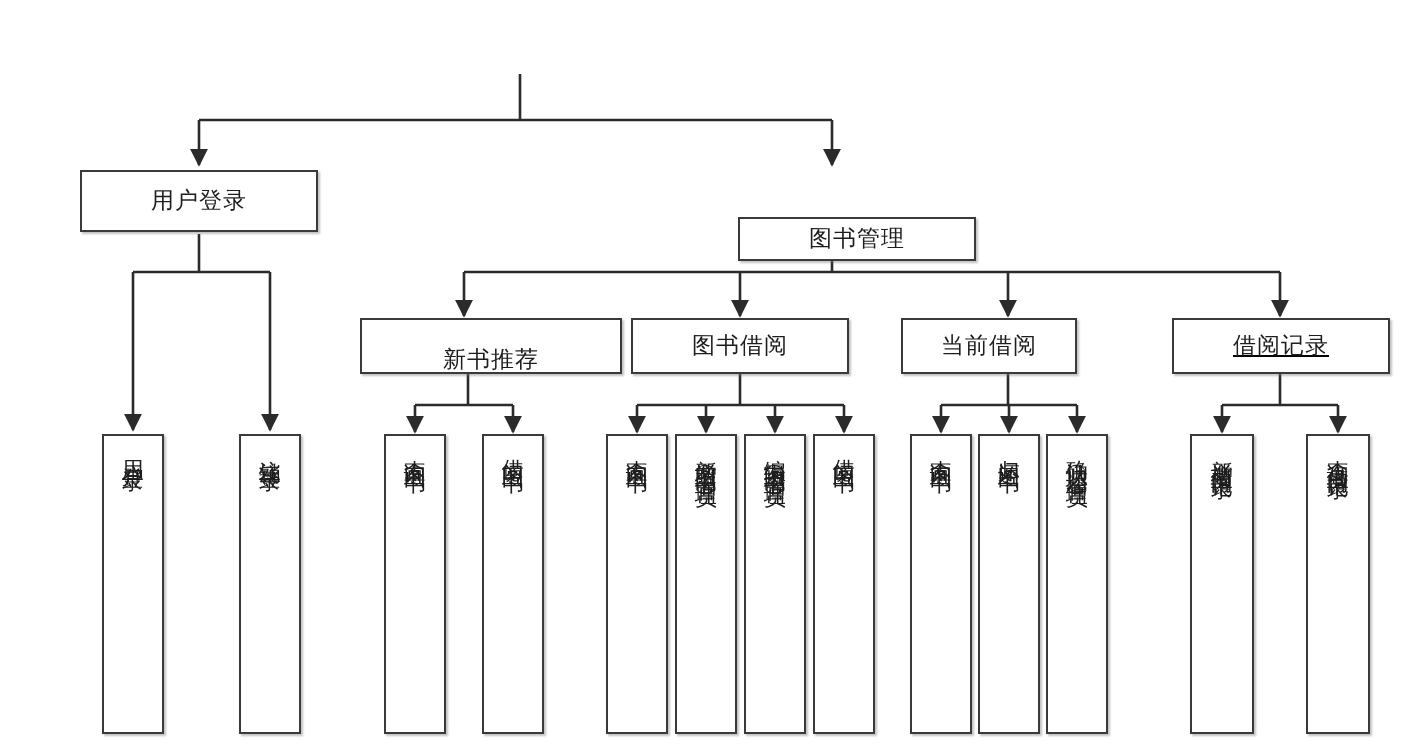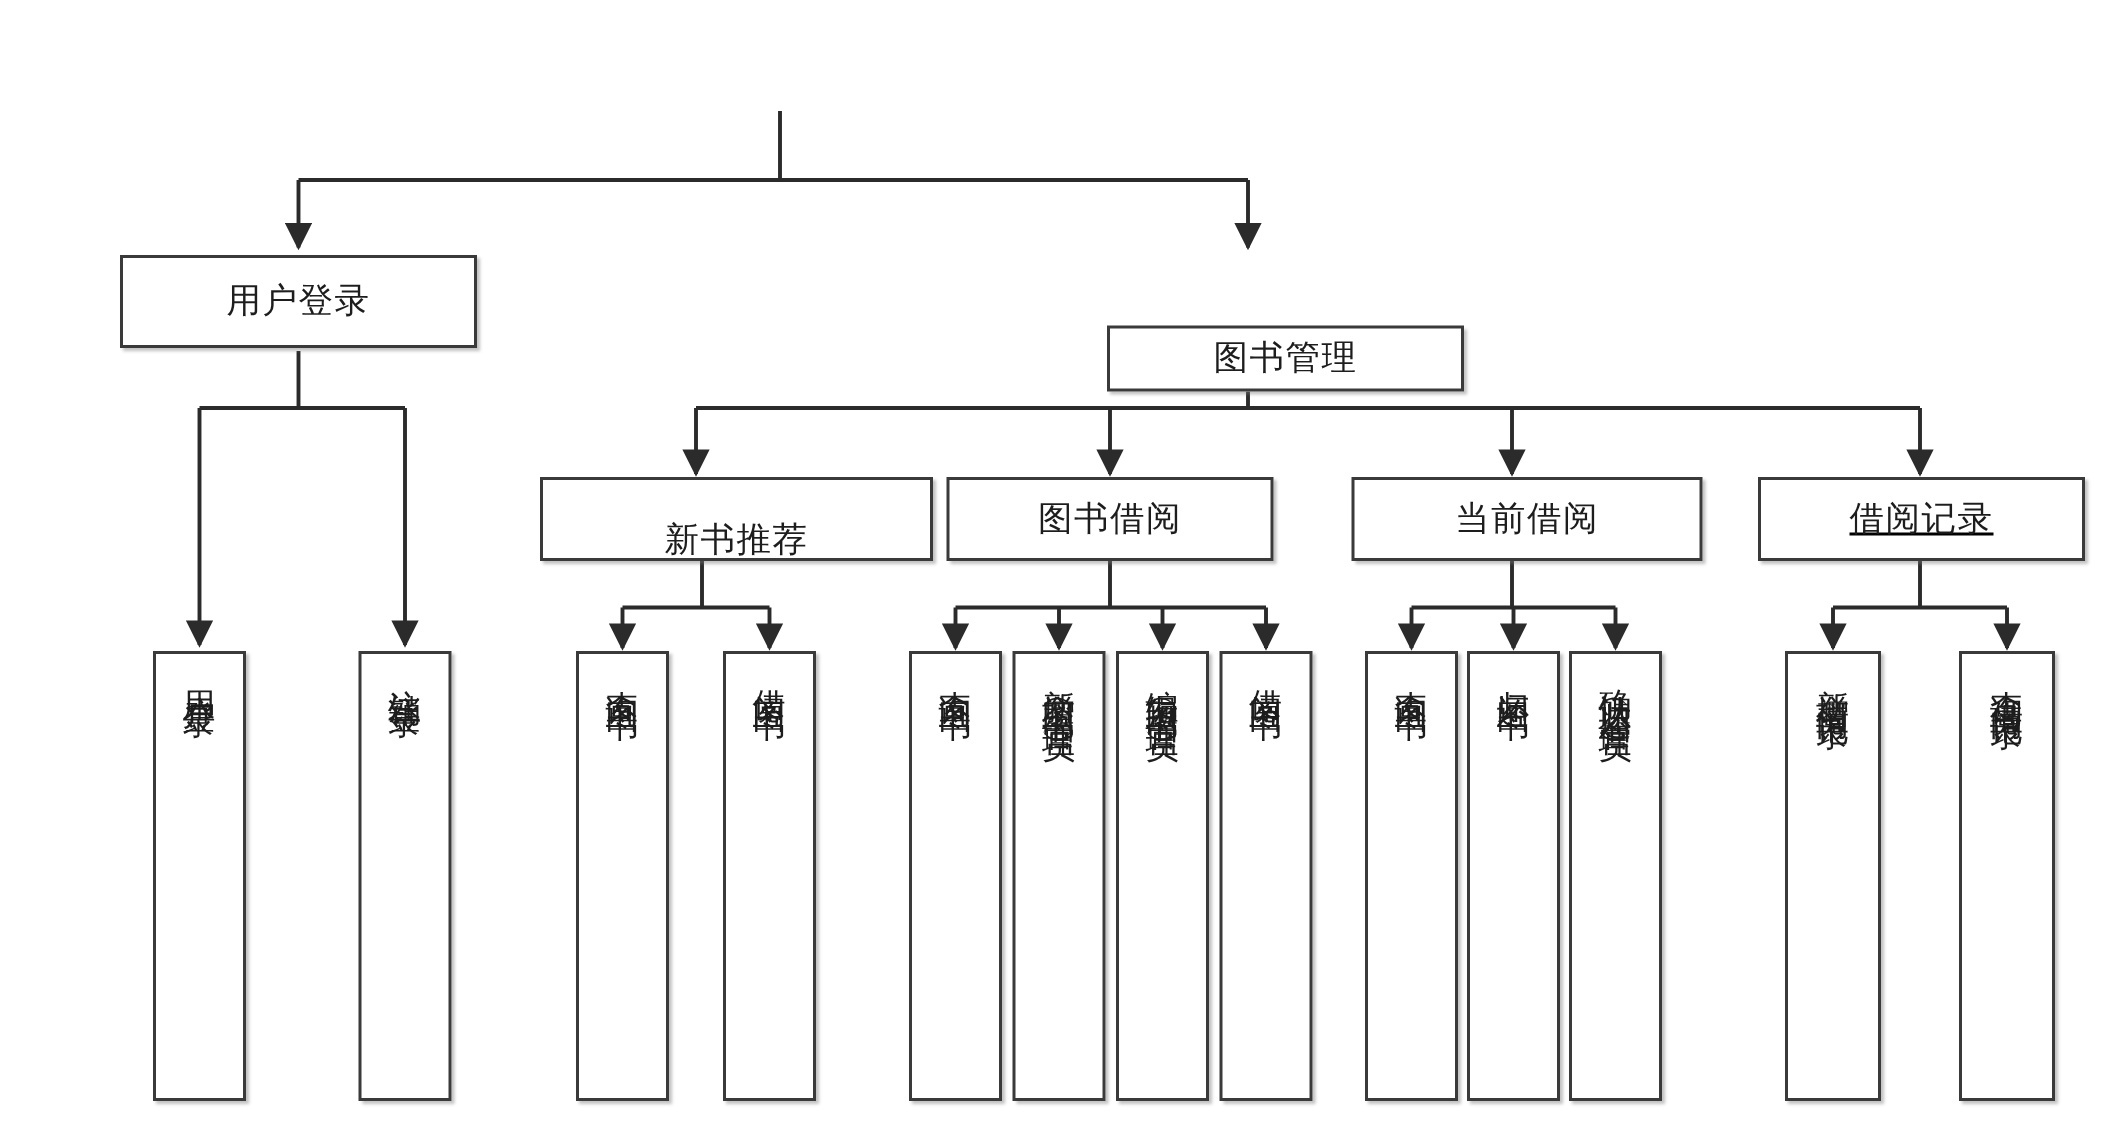--- a/index.html
+++ b/index.html
@@ -136,21 +136,21 @@
   </div>
 
   <div class="node horizontal" style="left:360px; top:318px; width:262px; height:56px;align-items:flex-end;">
     <span class="node-label">新书推荐</span>
   </div>
 
   <div class="node horizontal" style="left:631px; top:318px; width:218px; height:56px;justify-content:center;">
     <span class="node-label">图书借阅</span>
   </div>
 
-  <div class="node horizontal" style="left:901px; top:318px; width:234px; height:56px;">
+  <div class="node horizontal" style="left:901px; top:318px; width:176px; height:56px;">
     <span class="node-label">当前借阅</span>
   </div>
 
   <div class="node horizontal" style="left:1172px; top:318px; width:218px; height:56px;text-decoration:underline;">
     <span class="node-label">借阅记录</span>
   </div>
 
   <div class="node vertical" style="left:102px; top:434px; width:62px; height:300px;">
     <span class="node-label">用户登录</span>
   </div>

